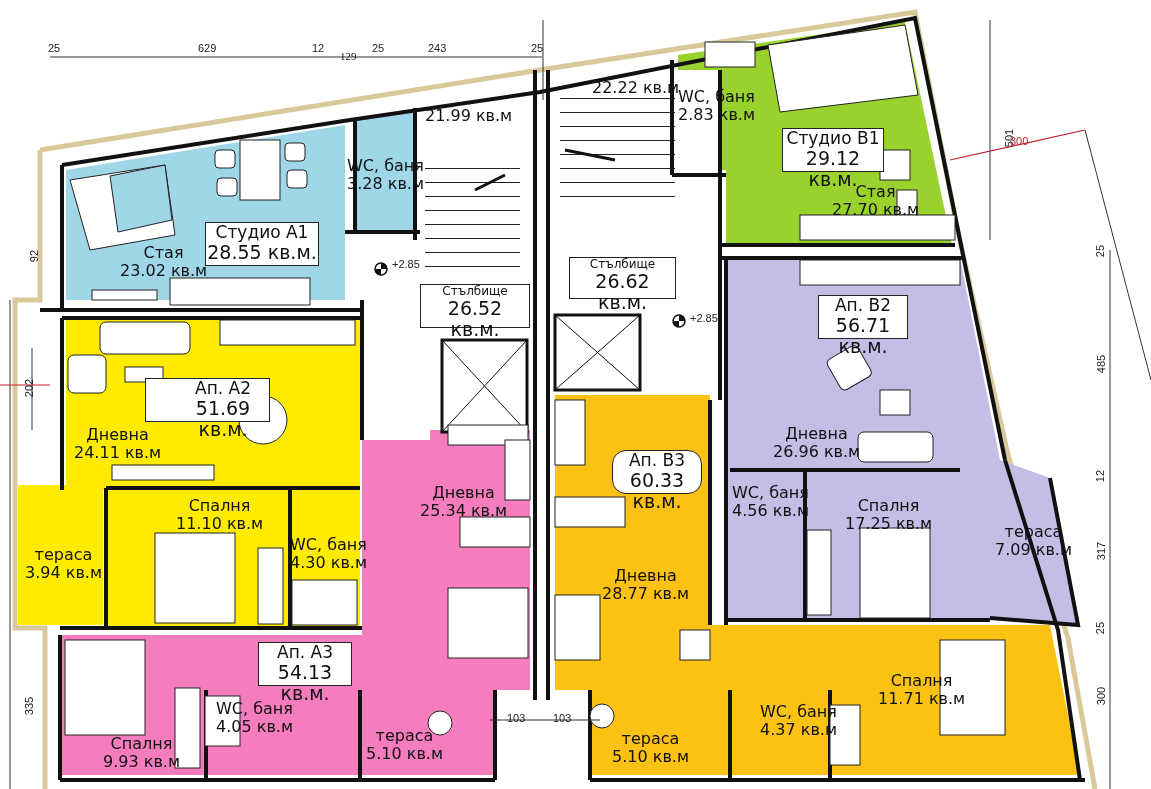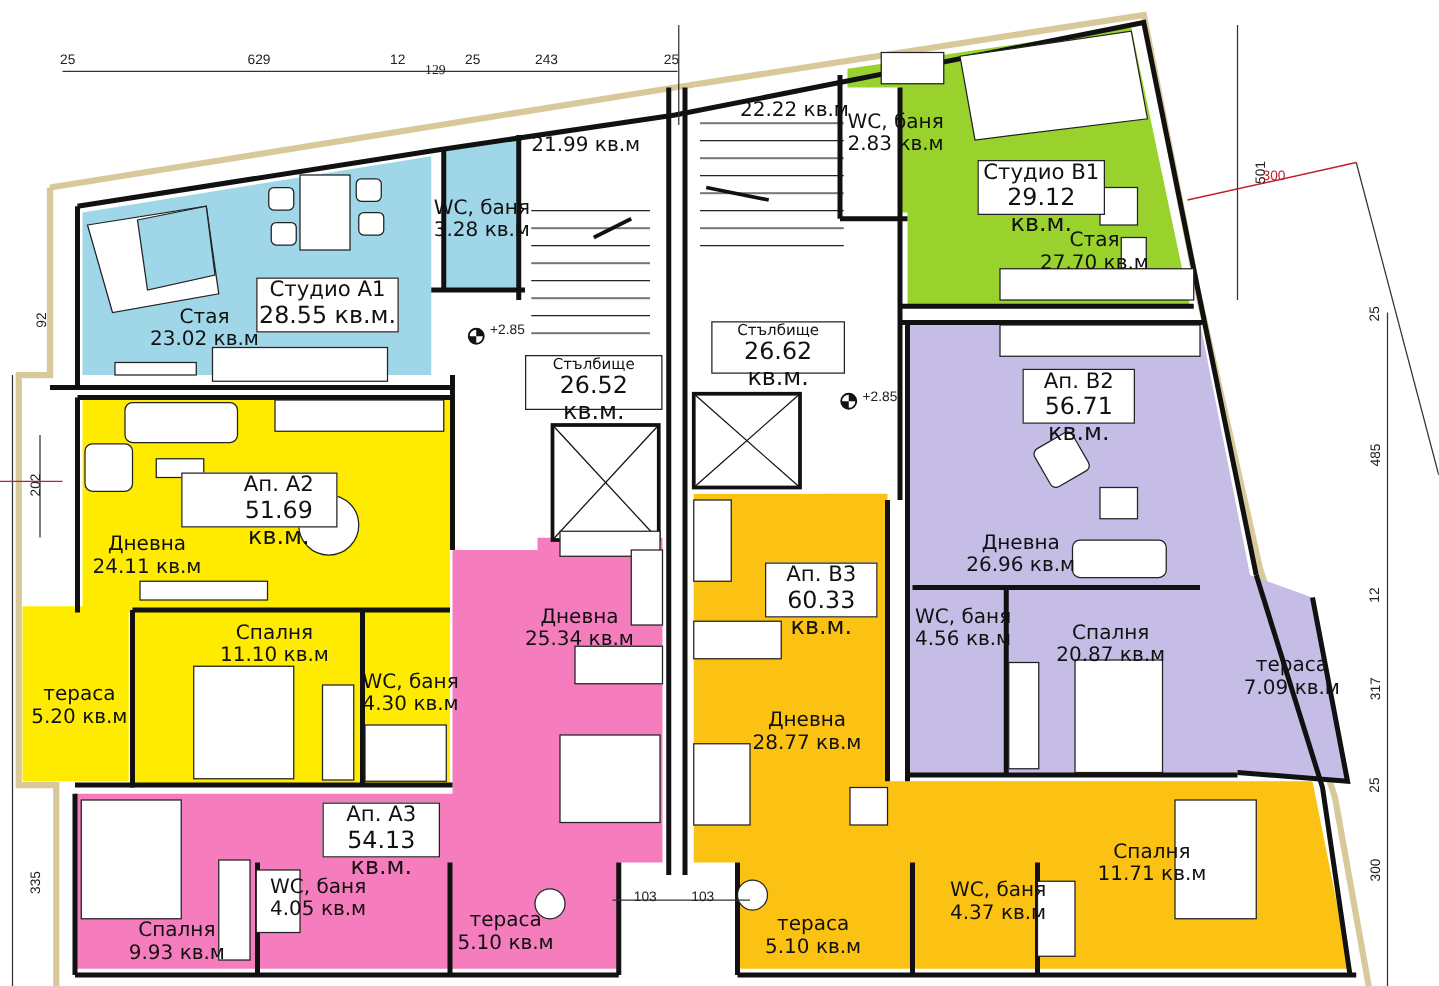--- a/index.html
+++ b/index.html
@@ -223,21 +223,21 @@
   <span class="a">54.13 кв.м.</span>
 </div>
 <div class="box" style="left:782px;top:128px;width:100px;height:42px;text-align:center;">
   <span class="t">Студио В1</span>
   <span class="a">29.12 кв.м.</span>
 </div>
 <div class="box" style="left:788px;top:295px;width:88px;height:42px;margin-left:30px;">
   <span class="t">Ап. В2</span>
   <span class="a">56.71 кв.м.</span>
 </div>
-<div class="box" style="left:612px;top:450px;width:88px;height:42px;">
+<div class="box" style="left:612px;top:450px;width:88px;height:42px;border-radius:14px;">
   <span class="t">Ап. В3</span>
   <span class="a">60.33 кв.м.</span>
 </div>
 
 <div class="box" style="left:420px;top:284px;width:108px;height:42px;">
   <span class="a" style="font-size:12px">Стълбище</span>
   <span class="a">26.52 кв.м.</span>
 </div>
 <div class="box" style="left:569px;top:257px;width:105px;height:40px;">
   <span class="a" style="font-size:12px">Стълбище</span>
@@ -270,21 +270,21 @@
 <div class="lbl" style="left:176px;top:497px;">
   <span class="n">Спалня</span>
   <span class="a">11.10 кв.м</span>
 </div>
 <div class="lbl" style="left:290px;top:536px;">
   <span class="n">WC, баня</span>
   <span class="a">4.30 кв.м</span>
 </div>
 <div class="lbl" style="left:25px;top:546px;">
   <span class="n">тераса</span>
-  <span class="a">5.20 кв.м</span>
+  <span class="a">3.94 кв.м</span>
 </div>
 
 <div class="lbl" style="left:420px;top:484px;">
   <span class="n">Дневна</span>
   <span class="a">25.34 кв.м</span>
 </div>
 <div class="lbl" style="left:103px;top:735px;">
   <span class="n">Спалня</span>
   <span class="a">9.93 кв.м</span>
 </div>
@@ -305,21 +305,21 @@
   <span class="n">WC, баня</span>
   <span class="a">2.83 кв.м</span>
 </div>
 
 <div class="lbl" style="left:773px;top:425px;">
   <span class="n">Дневна</span>
   <span class="a">26.96 кв.м</span>
 </div>
 <div class="lbl" style="left:845px;top:497px;">
   <span class="n">Спалня</span>
-  <span class="a">20.87 кв.м</span>
+  <span class="a">17.25 кв.м</span>
 </div>
 <div class="lbl" style="left:732px;top:484px;">
   <span class="n">WC, баня</span>
   <span class="a">4.56 кв.м</span>
 </div>
 <div class="lbl" style="left:995px;top:523px;">
   <span class="n">тераса</span>
   <span class="a">7.09 кв.м</span>
 </div>
 

